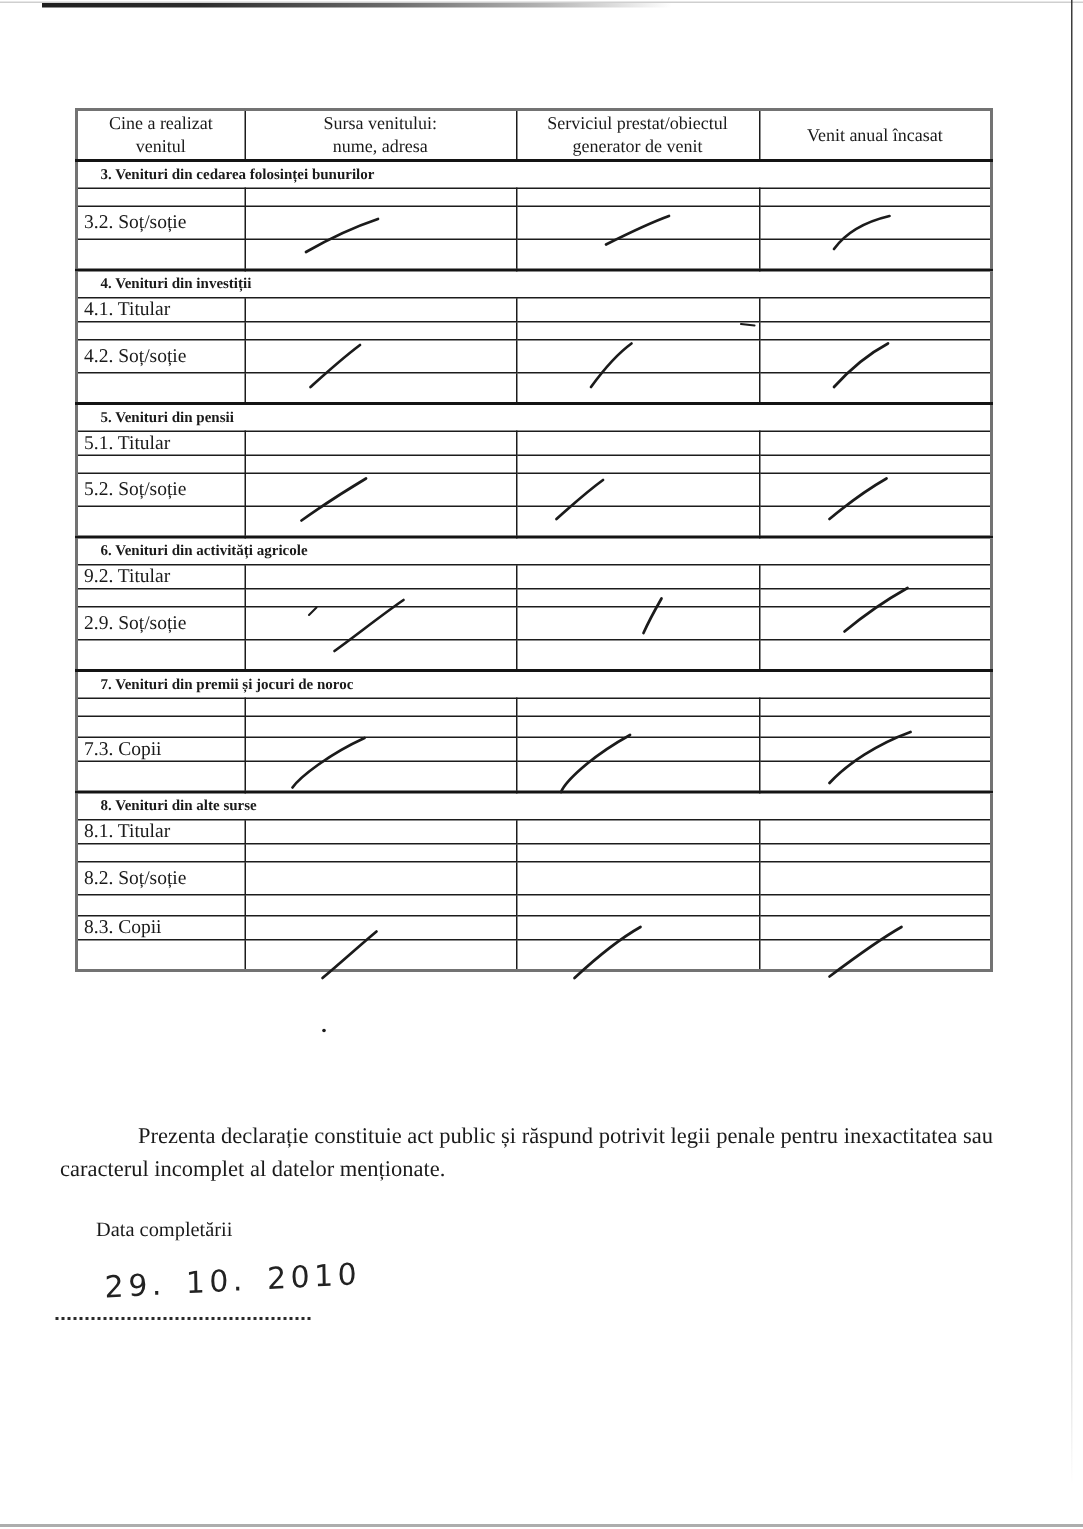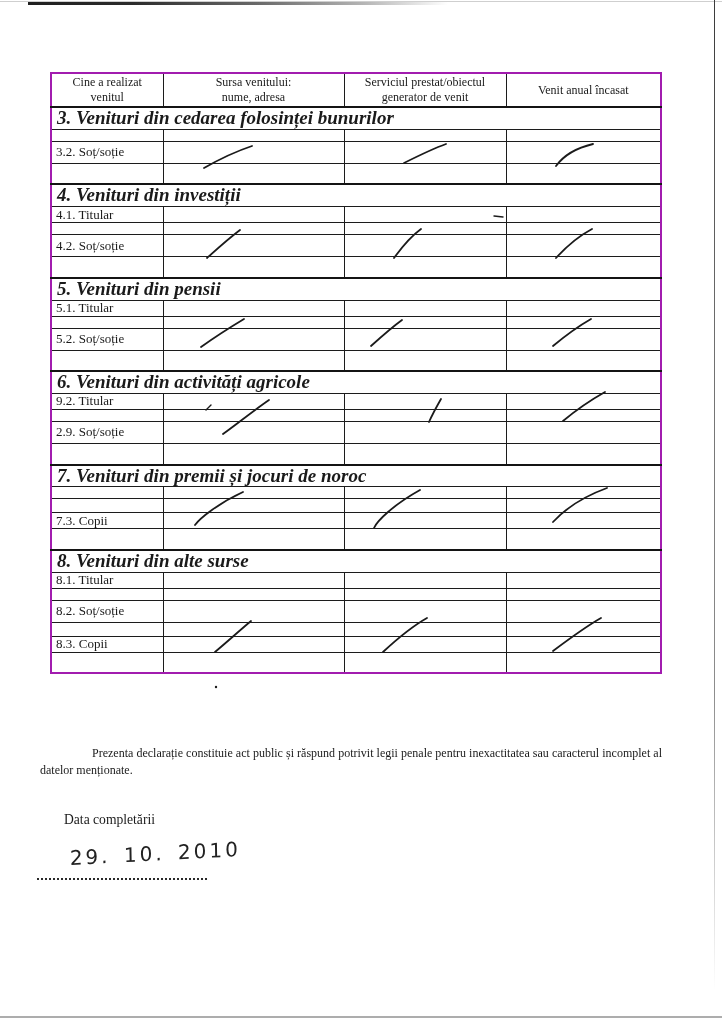--- a/index.html
+++ b/index.html
@@ -10,40 +10,40 @@
   
   .scan-top-smear{position:absolute;left:28px;top:2px;width:420px;height:3px;
     background:linear-gradient(to right,#1f1f1f 0%,#2c2c2c 25%,#6a6a6a 55%,#b5b5b5 80%,rgba(255,255,255,0) 100%);}
   .scan-top-hairline{position:absolute;left:0;top:1px;width:722px;height:1px;background:#cfcfcf;}
   .scan-right-line{position:absolute;left:714px;top:0;width:1px;height:990px;
     background:linear-gradient(to bottom,#3a3a3a,#6f6f6f 35%,#8d8d8d 70%,rgba(255,255,255,0));}
   .scan-bottom-line{position:absolute;left:0;top:1016px;width:722px;height:2px;background:#adadad;}
 
   
   .tbl-wrap{position:absolute;left:50px;top:72px;}
-  table{border-collapse:collapse;table-layout:fixed;width:610px;border:2px solid #a21caf;}
+  table{border-collapse:collapse;table-layout:fixed;width:610px;border:2px solid #737373;}
   col.c1{width:112px}col.c2{width:181px}col.c3{width:162px}col.c4{width:155px}
   td{border:1px solid #1c1c1c;padding:0 4px;font-size:13px;overflow:hidden;
      vertical-align:middle;line-height:1.1;}
   tr.h-colhead{height:32px}
   tr.h-colhead td{font-size:12px;text-align:center;white-space:pre-line;line-height:1.25;padding:1px 2px;}
   tr.h-sec{height:18px}
-  tr.h-sec td{font-weight:bold;font-size:19px;border-top:2px solid #141414;padding-left:5px;font-style:italic;}
+  tr.h-sec td{font-weight:bold;font-size:10px;border-top:2px solid #141414;padding-left:15px;}
   tr.h-label{height:16px}
   tr.h-gap{height:12px}
   tr.h-spouse{height:22px}
   tr.h-gapb{height:21px}
   tr.h-gap2{height:14px}
 
   
   svg.marks{position:absolute;left:0;top:0;pointer-events:none;}
 
   
   .declaration{position:absolute;left:40px;top:733px;width:622px;
-    font-size:12px;line-height:1.45;text-align:justify;text-align-last:left;text-indent:52px;}
+    font-size:15px;line-height:1.45;text-align:justify;text-align-last:left;text-indent:52px;}
   .date-label{position:absolute;left:64px;top:812px;font-size:13.6px;}
   .dotted-line{position:absolute;left:37px;top:858px;width:170px;height:20px;
     border-bottom:2px dotted #2a2a2a;}
   .handwritten-date{position:absolute;left:70px;top:846px;
     font-family:"DejaVu Sans", sans-serif;font-size:20px;color:#222;
     letter-spacing:3px;word-spacing:4px;
     transform:rotate(-3deg) skewX(-2deg);transform-origin:left bottom;}
 </style>
 </head>
 <body>

